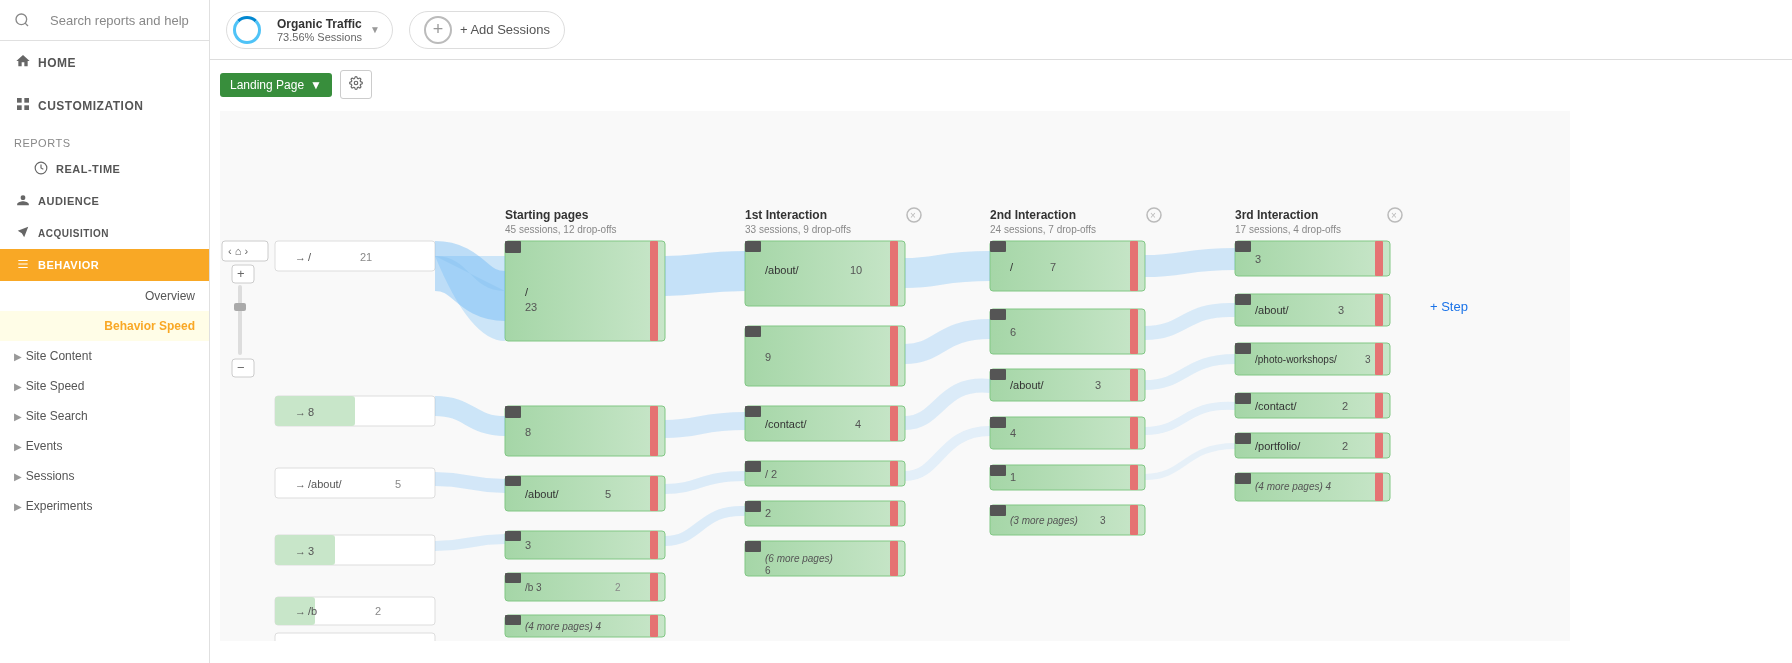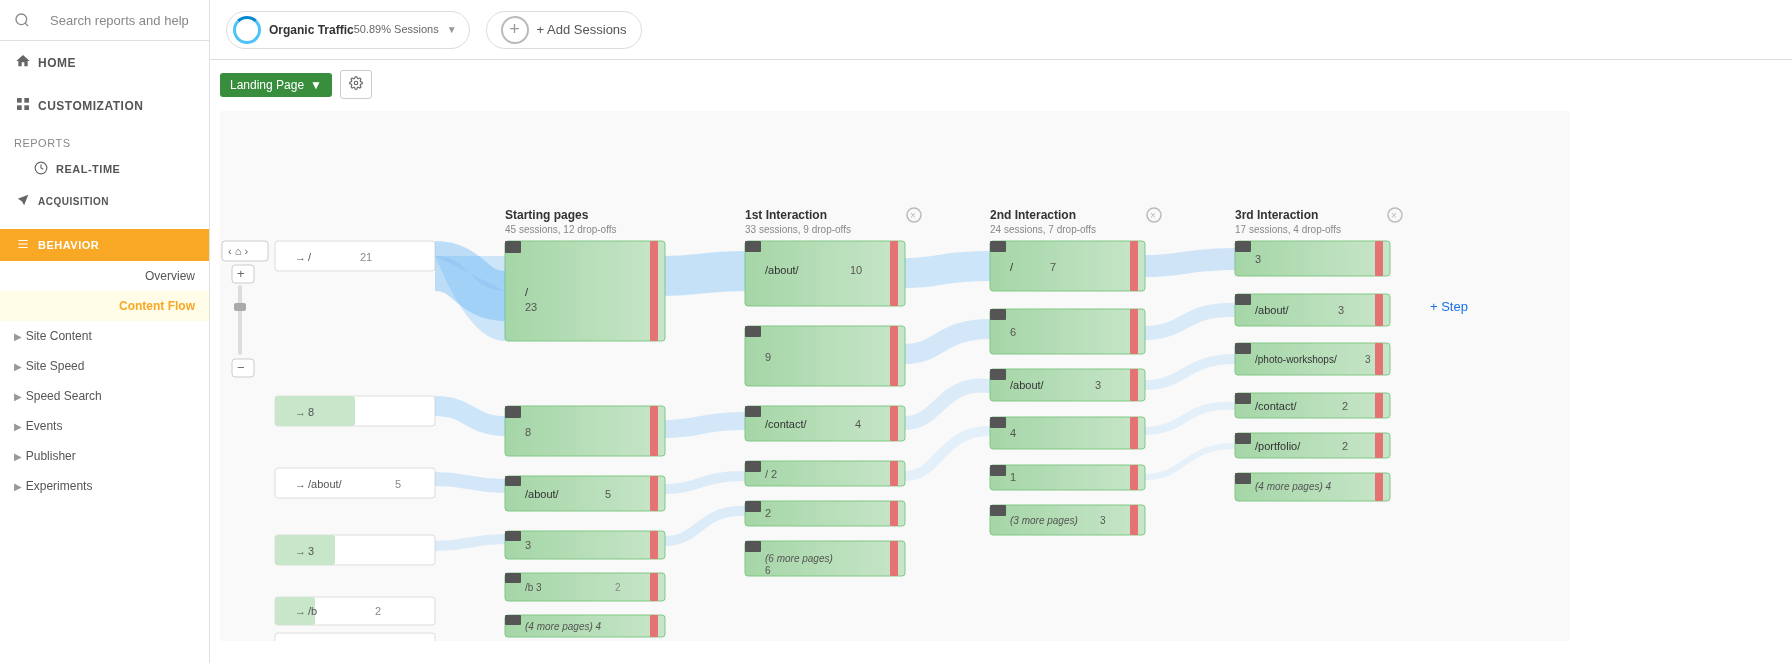--- a/index.html
+++ b/index.html
@@ -105,21 +105,21 @@
       width: 28px;
       height: 28px;
       border-radius: 50%;
       border: 3px solid #4fc3f7;
       border-top-color: #0288d1;
       display: flex;
       align-items: center;
       justify-content: center;
       font-size: 10px;
     }
-    .segment-info { display: flex; flex-direction: row; }
+    .segment-info { display: flex; flex-direction: column; margin-left: 8px; }
     .segment-name { font-weight: bold; font-size: 12px; color: #333; }
     .segment-pct { font-size: 11px; color: #666; }
     .segment-chevron { color: #999; font-size: 10px; }
     .add-segment {
       display: flex;
       align-items: center;
       gap: 8px;
       border: 1px solid #ddd;
       border-radius: 20px;
       padding: 4px 14px;
@@ -232,81 +232,89 @@
   <div class="nav-item" style="font-size:11px;padding:8px 32px;">
     <span class="nav-icon">
       <svg width="14" height="14" viewBox="0 0 24 24" fill="#666">
           <circle cx="12" cy="12" r="10" stroke="#666" stroke-width="2" fill="none"></circle>
           <path d="M12 6v6l4 2" stroke="#666" stroke-width="2" fill="none"></path>
         </svg>
     </span>
     <span>REAL-TIME</span>
   </div>
 
+  <div class="nav-item" style="font-size:11px;padding:8px 14px;">
+    <span class="nav-icon">
+      <svg width="14" height="14" viewBox="0 0 24 24" fill="#666">
+          <path d="M12 12c2.7 0 4-1.3 4-4s-1.3-4-4-4-4 1.3-4 4 1.3 4 4 4zm0 2c-3.3 0-10 1.7-10 5v2h20v-2c0-3.3-6.7-5-10-5z"></path>
+        </svg>
+    </span>
+    <span>AUDIENCE</span>
+  </div>
 
   <div class="nav-item" style="font-size:10px;padding:8px 14px;">
     <span class="nav-icon">
       <svg width="14" height="14" viewBox="0 0 24 24" fill="#666">
           <path d="M21 3L3 10l7 4 4 7 7-18z"></path>
         </svg>
     </span>
     <span>ACQUISITION</span>
   </div>
 
-  <div class="nav-item behavior-active" style="font-size:11px;padding:8px 14px;margin-top:12px;">
+  <div class="nav-item behavior-active" style="font-size:11px;padding:8px 14px;">
     <span class="nav-icon">
       <svg width="14" height="14" viewBox="0 0 24 24" fill="#fff">
           <path d="M4 6h16M4 12h16M4 18h16"></path>
           <path d="M4 6h16M4 12h16M4 18h16" stroke="#fff" stroke-width="2" fill="none"></path>
         </svg>
     </span>
     <span>BEHAVIOR</span>
   </div>
 
   <div class="sub-nav-item">
     <span>Overview</span>
   </div>
   <div class="sub-nav-item active">
-    <span>Content Flow</span>
+    <span>Behavior Speed</span>
   </div>
   <div class="sub-nav-parent">
     <span class="chevron">▶</span>
     <span>Site Content</span>
   </div>
   <div class="sub-nav-parent">
     <span class="chevron">▶</span>
     <span>Site Speed</span>
   </div>
   <div class="sub-nav-parent">
     <span class="chevron">▶</span>
-    <span>Speed Search</span>
+    <span>Site Search</span>
   </div>
   <div class="sub-nav-parent">
     <span class="chevron">▶</span>
     <span>Events</span>
   </div>
   <div class="sub-nav-parent">
     <span class="chevron">▶</span>
-    <span>Publisher</span>
+    <span>Sessions</span>
   </div>
   <div class="sub-nav-parent">
     <span class="chevron">▶</span>
     <span>Experiments</span>
   </div>
 </div>
 
 <div id="main">
 
   <div id="segment-bar">
     <div class="segment-pill">
       <div class="segment-circle" style="animation: spin 1.5s linear infinite;">
       </div>
       <div class="segment-info">
         <span class="segment-name">Organic Traffic</span>
-        <span class="segment-pct">50.89% Sessions</span>
+        <span class="segment-pct">73.56% Sessions</span>
       </div>
       <span class="segment-chevron">▼</span>
     </div>
 
     <div class="add-segment">
       <div class="add-segment-circle">+</div>
       <span>+ Add Sessions</span>
     </div>
   </div>
 

